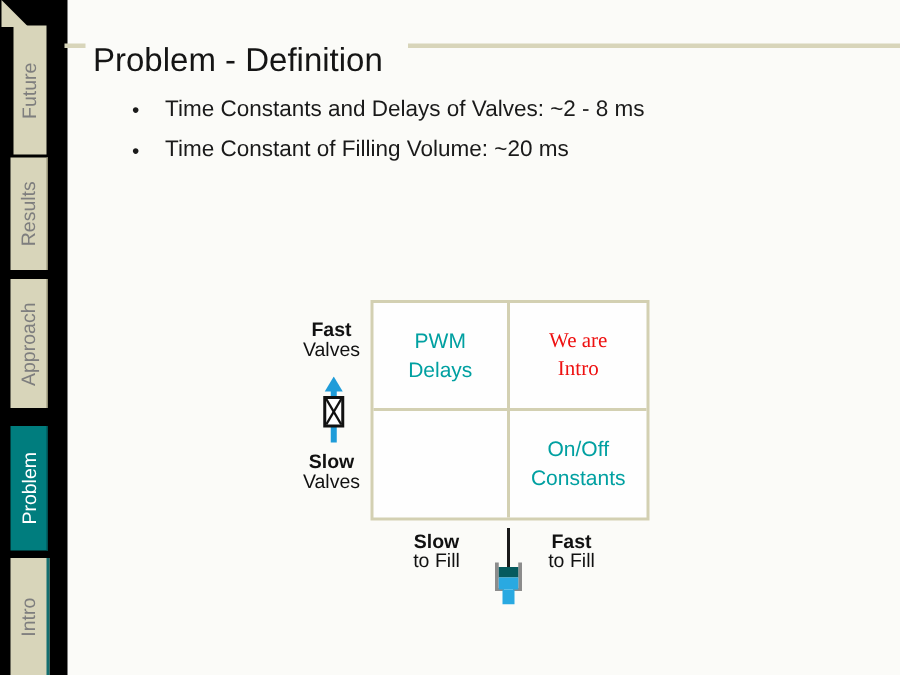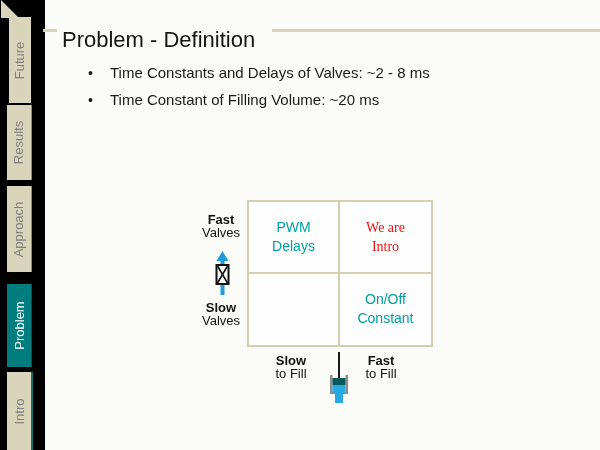--- a/index.html
+++ b/index.html
@@ -99,21 +99,21 @@
     <div class="cell cell-tr c-red">
       <div>We are</div>
       <div>Intro</div>
     </div>
     <div class="cell cell-bl">
       <div></div>
       <div></div>
     </div>
     <div class="cell c-teal">
       <div>On/Off</div>
-      <div>Constant</div>
+      <div>Constants</div>
     </div>
   </div>
 
   <div class="axis-label lbl-fast-valves">
     <div class="lbl-bold">Fast</div>
     <div>Valves</div>
   </div>
   <div class="axis-label lbl-slow-valves">
     <div class="lbl-bold">Slow</div>
     <div>Valves</div>

